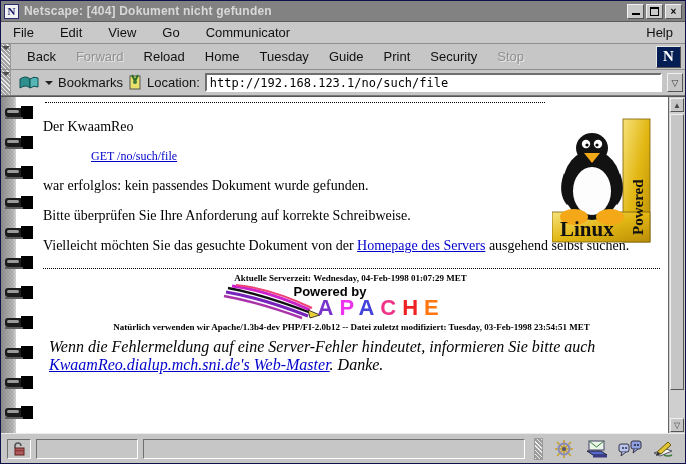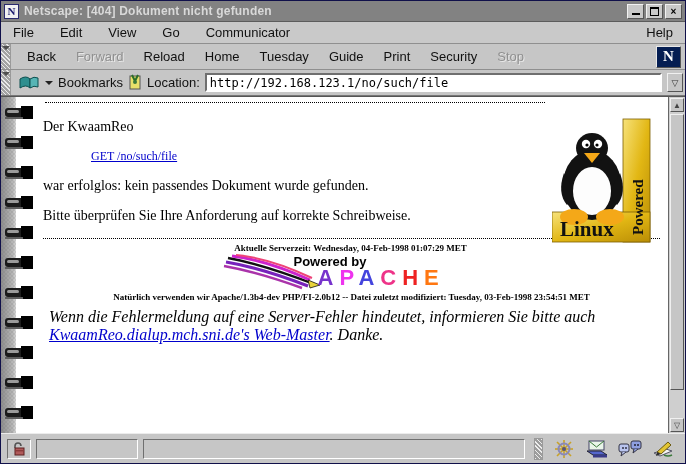--- a/index.html
+++ b/index.html
@@ -238,20 +238,23 @@
 
       <p>Der KwaamReo</p>
 
       <div class="req-quote">
         <a class="plink" href="#">GET /no/such/file</a>
       </div>
 
       <p>war erfolglos: kein passendes Dokument wurde gefunden.</p>
       <p>Bitte überprüfen Sie Ihre Anforderung auf korrekte Schreibweise.</p>
 
+      <p>
+        <span>Vielleicht möchten Sie das gesuchte Dokument von der </span><a class="plink" href="#">Homepage des Servers</a><span> ausgehend selbst suchen.</span>
+      </p>
 
       <hr class="dotted-hr hr-full">
 
       <div class="servertime">Aktuelle Serverzeit: Wednesday, 04-Feb-1998 01:07:29 MET</div>
 
       <div class="apache-wrap">
         <svg class="apache-feather" width="100" height="36" viewBox="0 0 100 36">
           <path d="M6,4 Q40,10 92,30" stroke="#111" stroke-width="2.4" fill="none"></path>
           <path d="M10,2 Q44,6 88,26" stroke="#cc22cc" stroke-width="3" fill="none"></path>
           <path d="M4,8 Q40,14 86,32" stroke="#7722bb" stroke-width="3" fill="none"></path>

